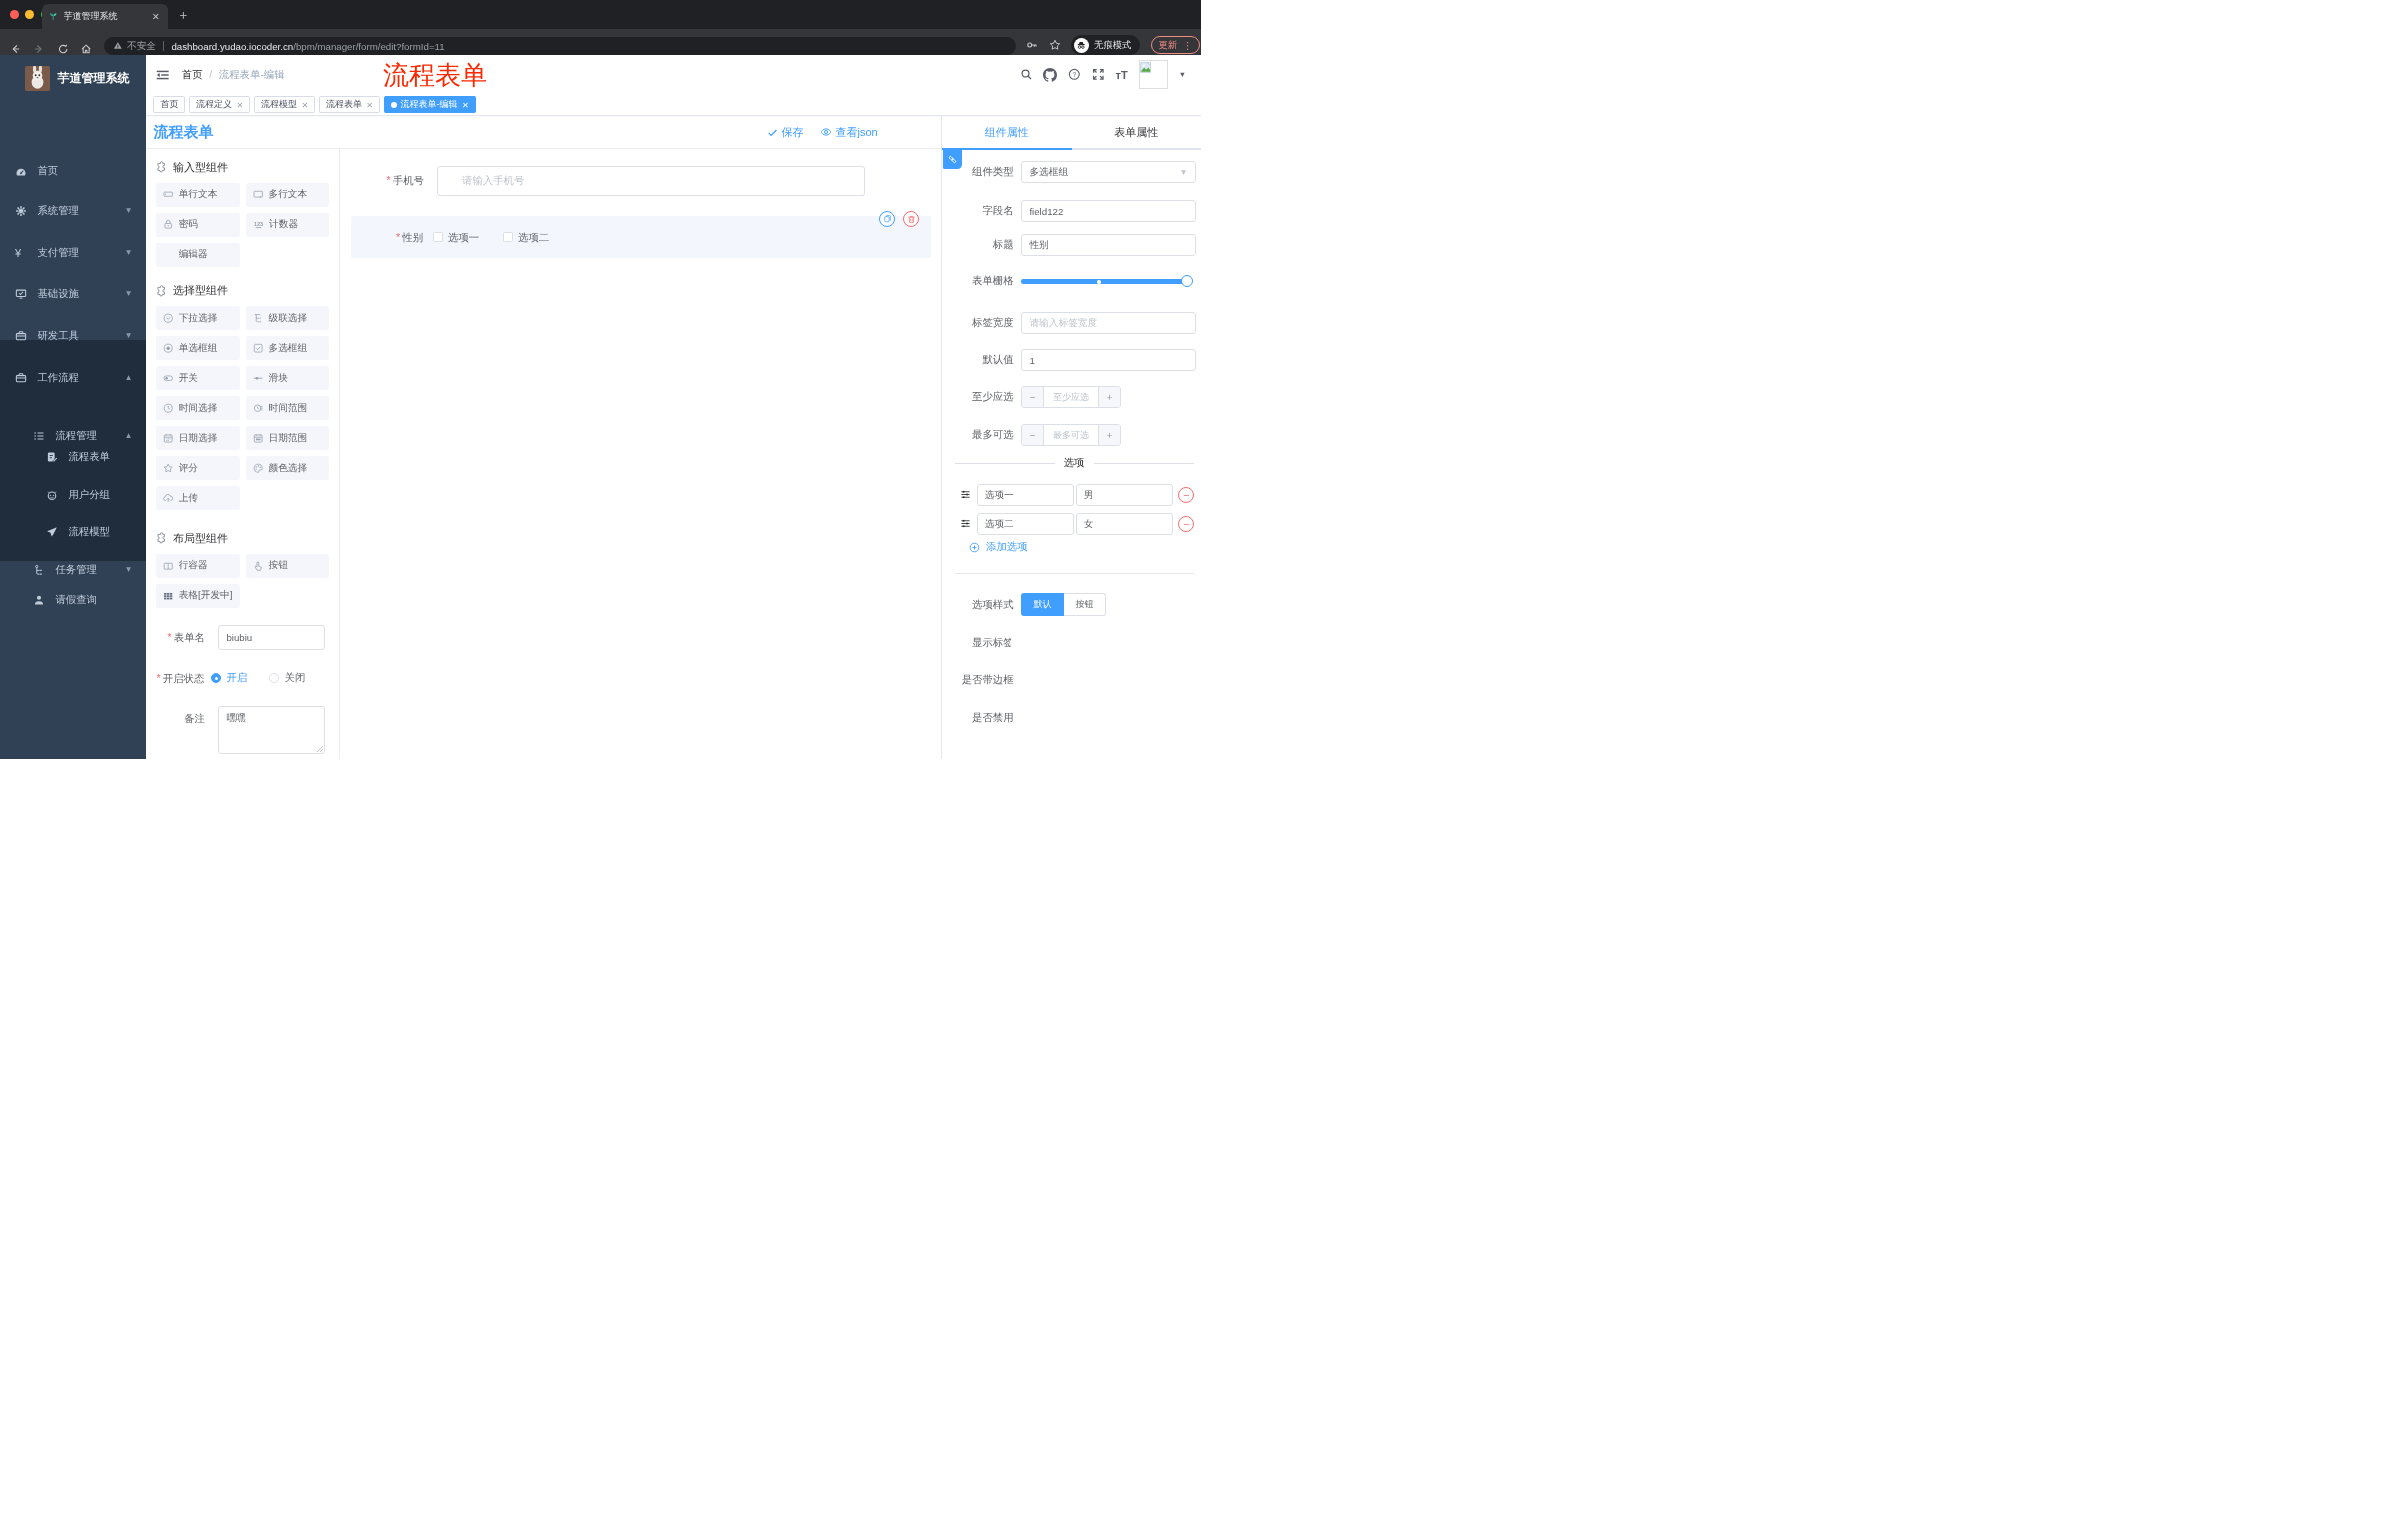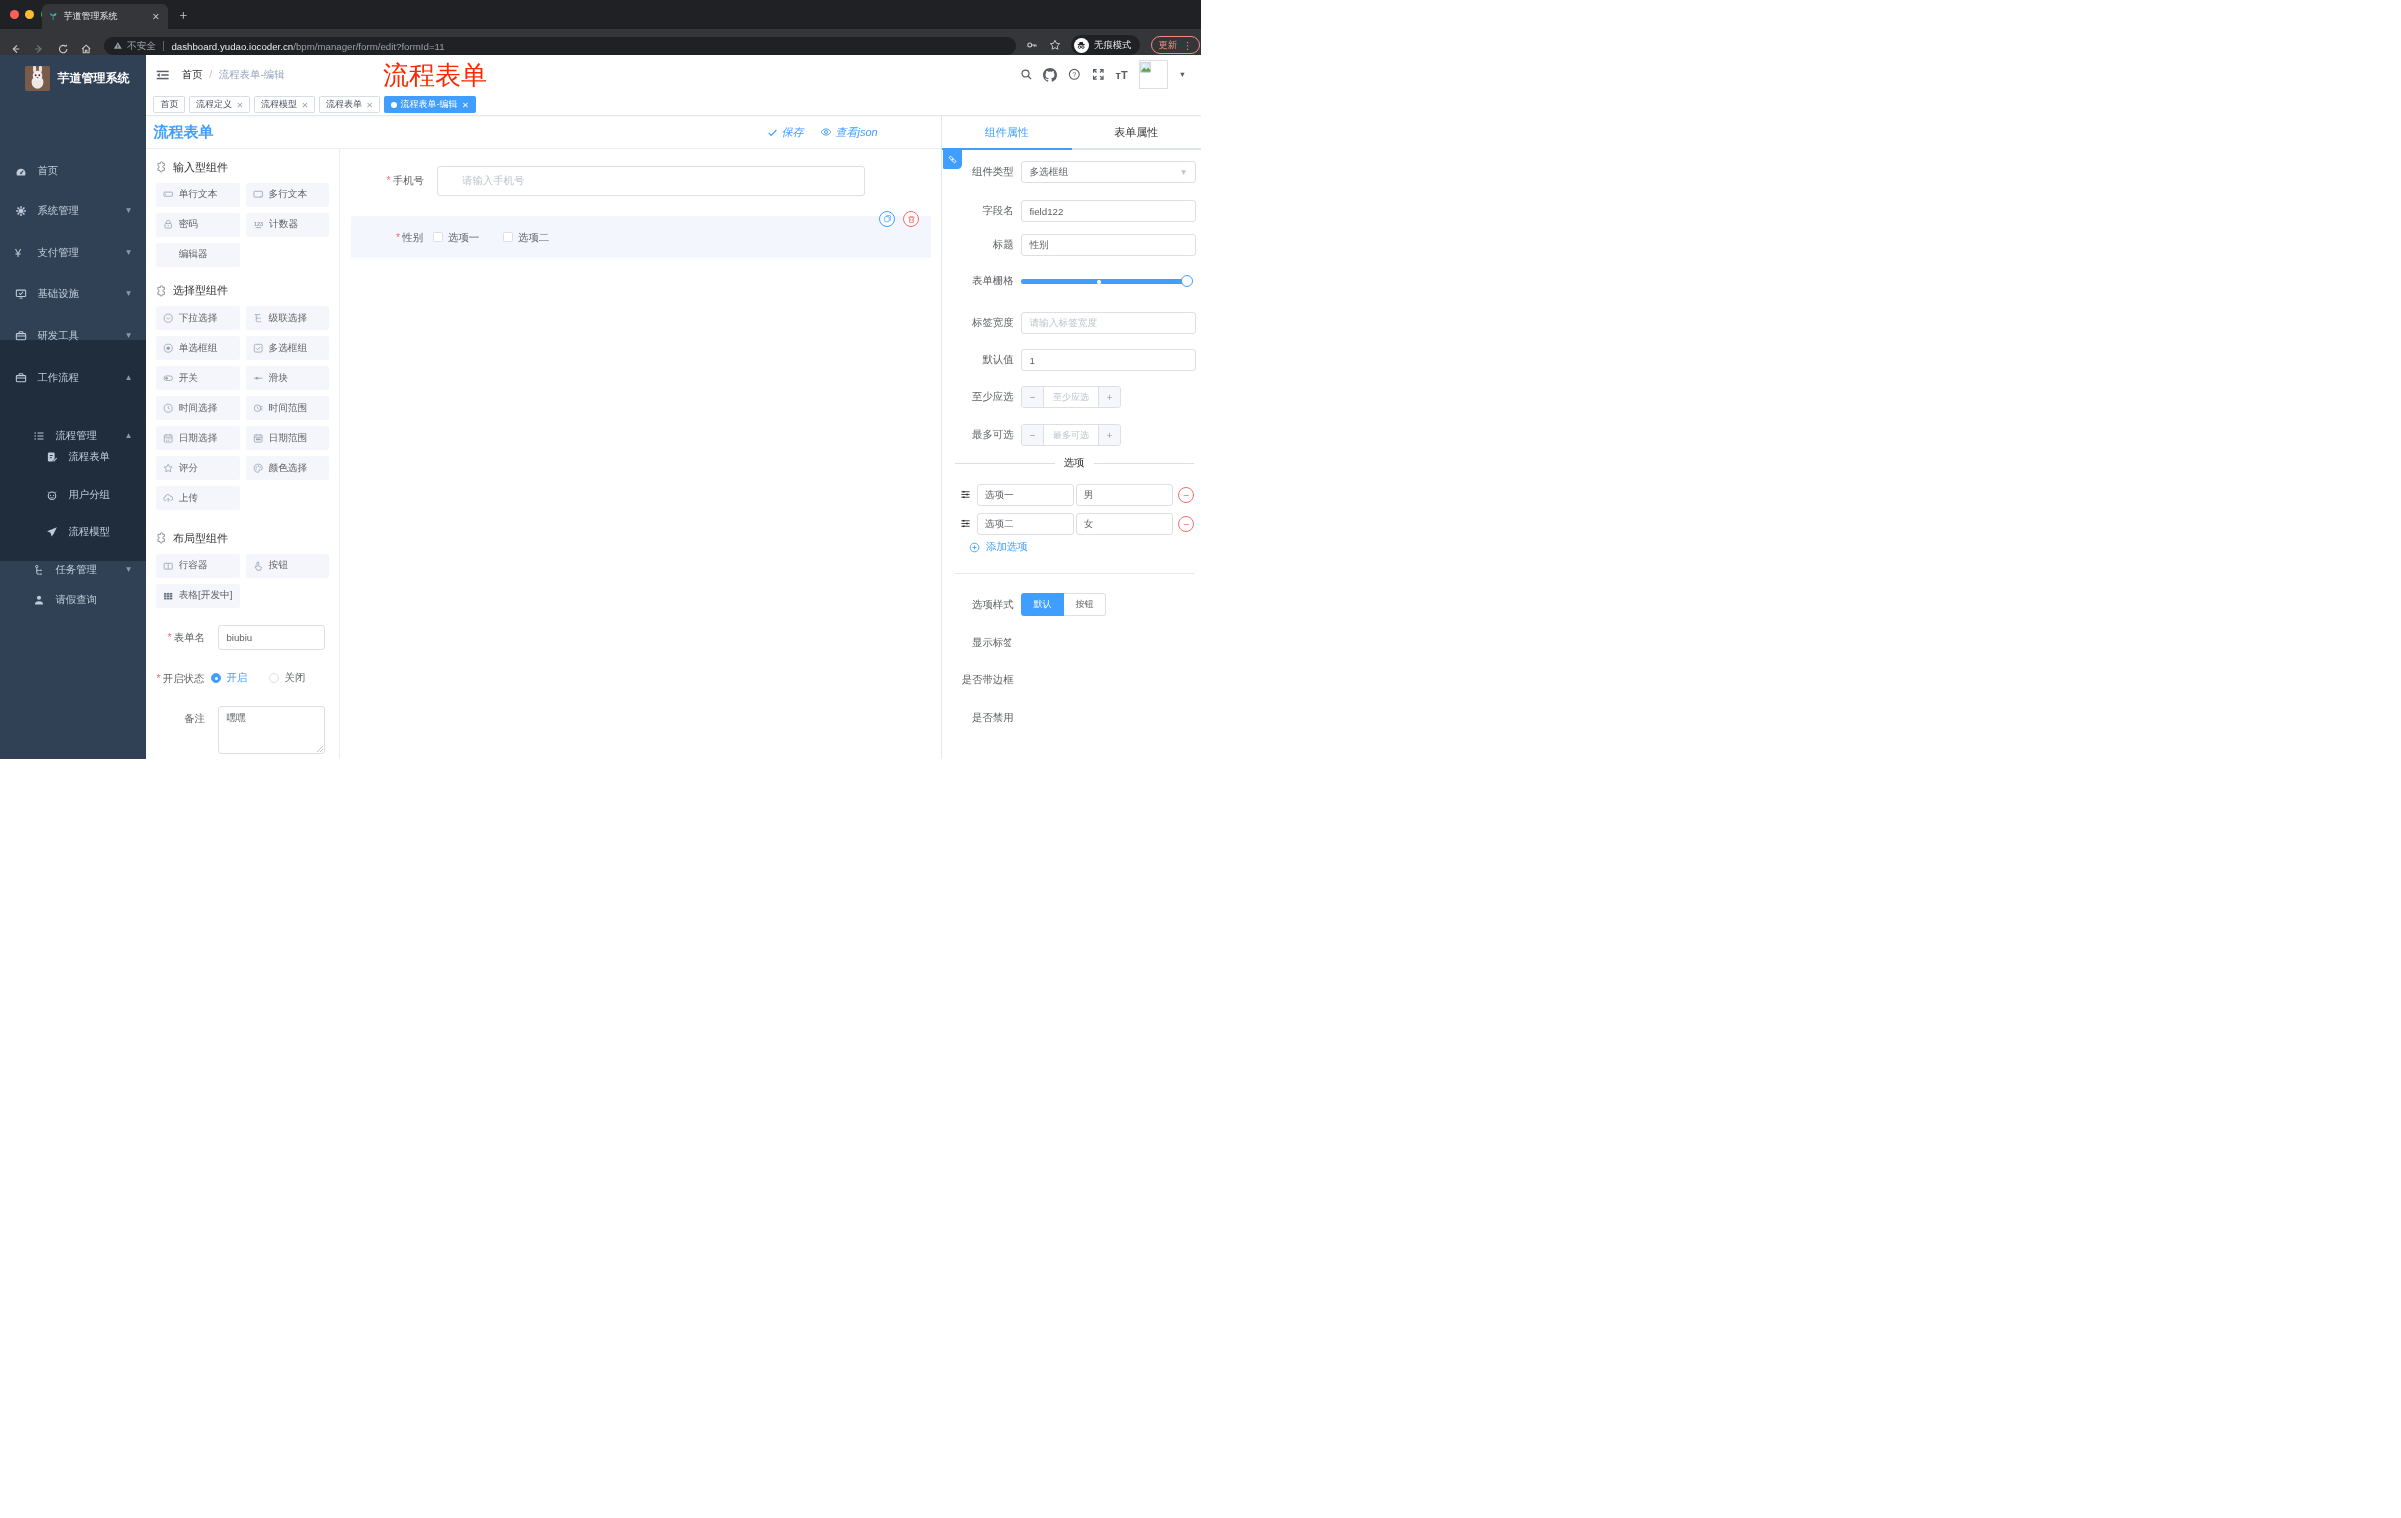--- a/index.html
+++ b/index.html
@@ -65,21 +65,21 @@
   .tag .tx { color:#9aa2ad; font-size:8.2px; margin-left:0.7px; }
   .tag.active { background:#409eff; border-color:#409eff; color:#fff; }
   .tag.active .tx { color:#fff; }
   .tag .dot { width:6px; height:6px; border-radius:50%; background:#fff; }
 
   .content { flex:1; display:flex; min-height:0; }
   .work { flex:1; display:flex; flex-direction:column; min-width:0; }
   .work-toolbar { height:33px; border-bottom:0.7px solid #ebedf0; display:flex; align-items:center; padding:0 10.4px 0 7.4px; }
   .wt-title { color:#409eff; font-size:15px; font-weight:bold; }
   .wt-actions { margin-left:auto; display:flex; align-items:center; gap:16.3px; font-size:11px; }
-  .wt-btn { display:flex; align-items:center; gap:3.7px; color:#409eff;font-style:italic; }
+  .wt-btn { display:flex; align-items:center; gap:3.7px; color:#409eff; }
   .wt-btn.danger { color:#f56c6c;margin-top:44px; }
 
   .work-body { flex:1; display:flex; min-height:0; }
   .palette { width:194px; flex:none; border-right:0.7px solid #ebedf0; padding:12px 9.7px 0 9.7px; position:relative; overflow:hidden; }
   .psec-h { display:flex; align-items:center; gap:5.2px; font-size:11px; color:#303133; height:12.6px; }
   .psec-h .pz { color:#8c939f; }
   .pgrid { display:grid; grid-template-columns:1fr 1fr; gap:6px; margin-top:9px; }
   .pitem { height:24px; background:#f4f6fc; border-radius:2.2px; display:flex; align-items:center;
     padding-left:7.4px; font-size:9.7px; color:#606266; gap:5.2px; overflow:hidden; white-space:nowrap; }
   .pitem .pic { color:#97a0ac; flex:none; }

